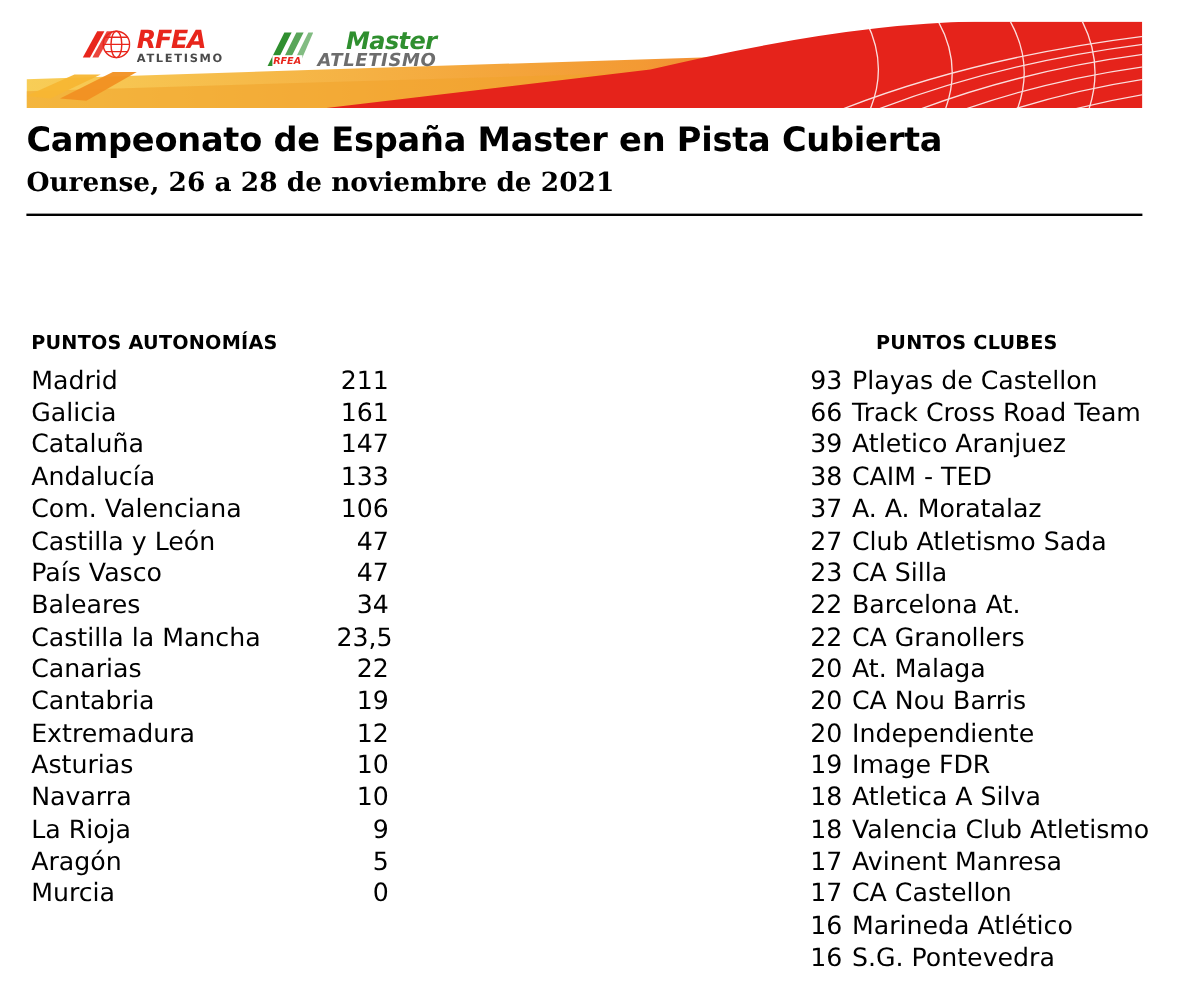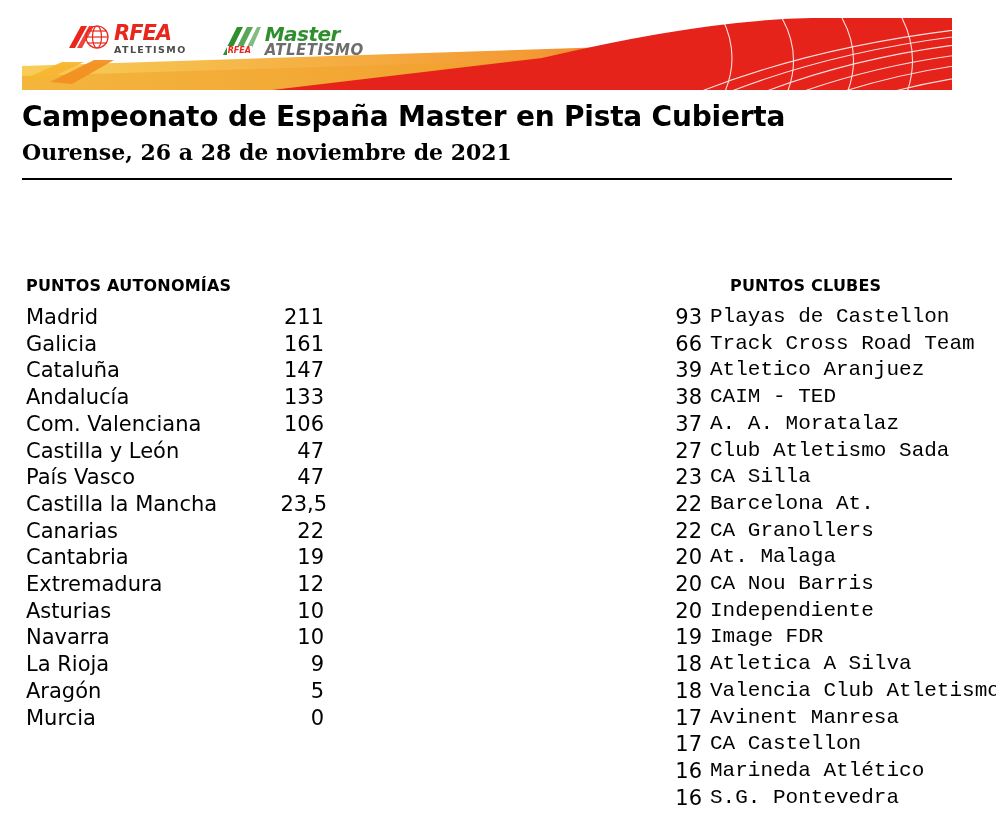--- a/index.html
+++ b/index.html
@@ -92,20 +92,21 @@
     flex-direction: column;
     line-height: 1;
   }
   .master-text .big {
     font-family: "DejaVu Sans", sans-serif;
     font-weight: bold;
     font-style: italic;
     font-size: 20px;
     color: #2f8f2f;
     letter-spacing: -0.5px;
+    text-align: right;
   }
   .master-text .small {
     font-family: "DejaVu Sans", sans-serif;
     font-weight: bold;
     font-style: italic;
     font-size: 15px;
     letter-spacing: 0.5px;
     color: #6d6d6d;
     margin-top: -1px;
   }
@@ -203,21 +204,20 @@
     line-height: 26.7px;
   }
   .club-pts {
     flex: 0 0 52px;
     text-align: right;
     padding-right: 8px;
   }
   .club-name {
     flex: 1 1 auto;
     white-space: nowrap;
-    font-family: Liberation Mono, monospace;
   }
 </style>
 </head>
 <body>
 
 <div class="banner">
   <svg class="banner-swoosh" viewBox="0 0 930 72" preserveAspectRatio="none">
     <defs>
       <linearGradient id="gradOrange" x1="0" y1="0" x2="1" y2="0">
         <stop offset="0%" stop-color="#f7c948"></stop>
@@ -333,20 +333,24 @@
       </div>
     <div class="auto-row">
         <span class="auto-name">Castilla y León</span>
         <span class="auto-pts">47</span>
       </div>
     <div class="auto-row">
         <span class="auto-name">País Vasco</span>
         <span class="auto-pts">47</span>
       </div>
     <div class="auto-row">
+        <span class="auto-name">Baleares</span>
+        <span class="auto-pts">34</span>
+      </div>
+    <div class="auto-row">
         <span class="auto-name">Castilla la Mancha</span>
         <span class="auto-pts">23,5</span>
       </div>
     <div class="auto-row">
         <span class="auto-name">Canarias</span>
         <span class="auto-pts">22</span>
       </div>
     <div class="auto-row">
         <span class="auto-name">Cantabria</span>
         <span class="auto-pts">19</span>

